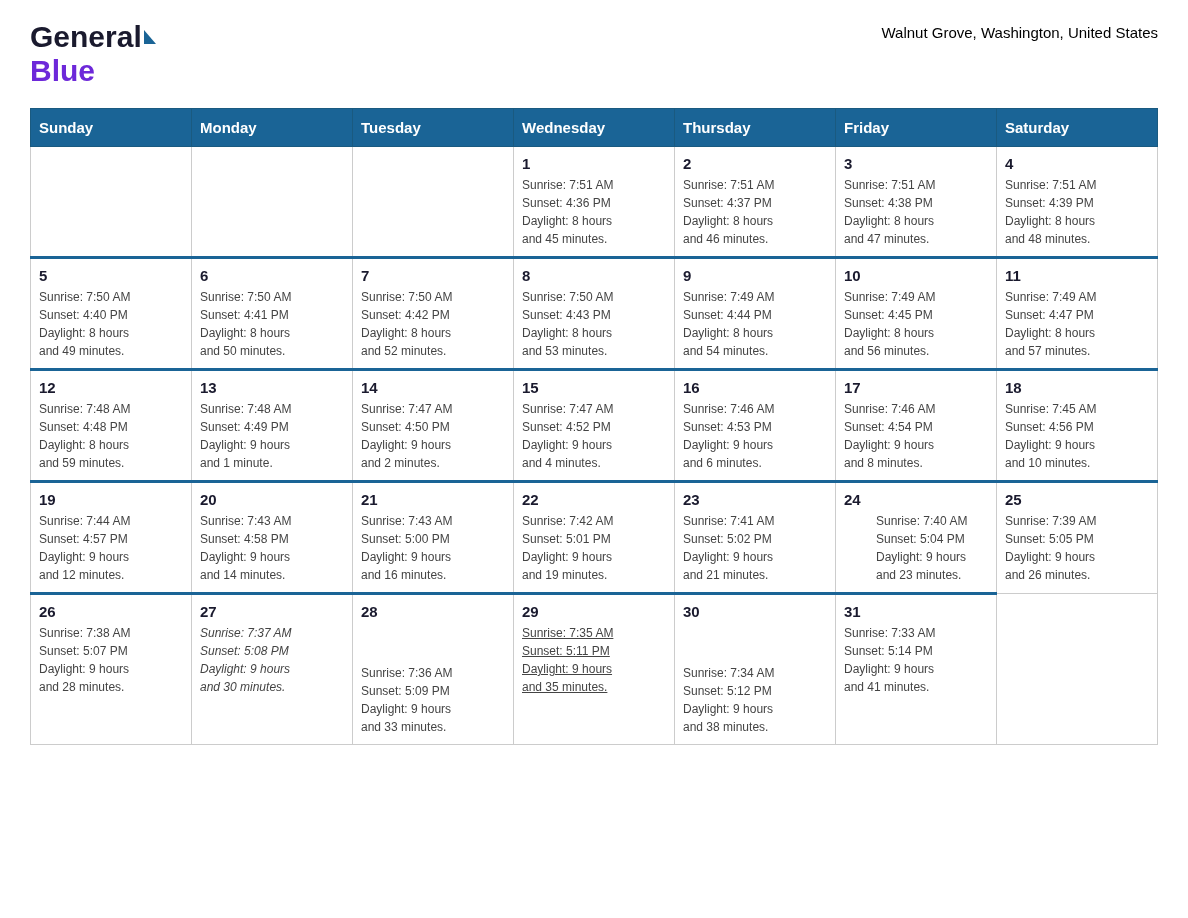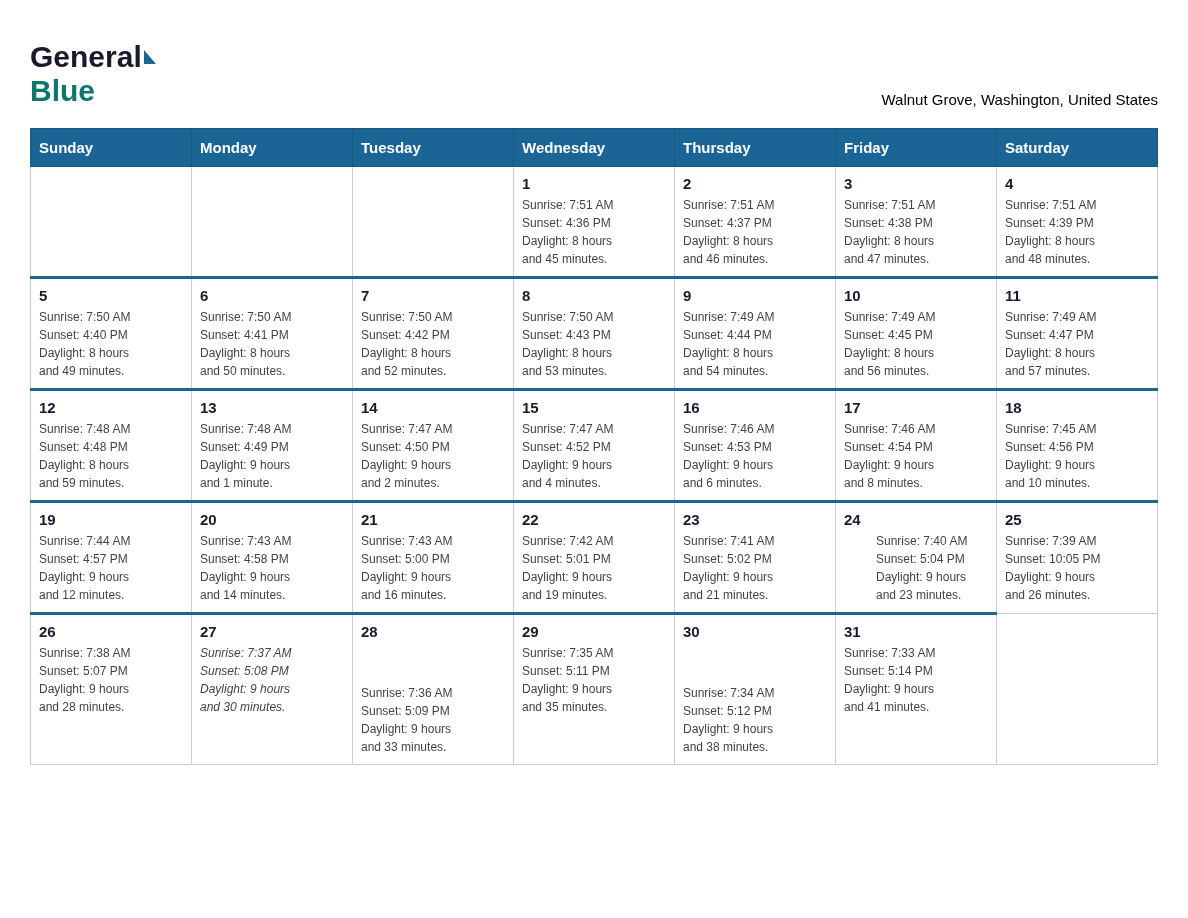--- a/index.html
+++ b/index.html
@@ -5,23 +5,22 @@
     * { box-sizing: border-box; margin: 0; padding: 0; }
     body {
       font-family: Arial, sans-serif;
       background: #fff;
       padding: 20px 30px;
       color: #333;
     }
     .header {
       display: flex;
       justify-content: space-between;
-      align-items: flex-end;
+      align-items: flex-start;
       margin-bottom: 20px;
-      margin-top: 20px;
     }
     .title-area {
       text-align: right;
     }
     .page-title {
       font-size: 52px;
       font-weight: bold;
       color: #1a1a2e;
       line-height: 1.1;
     }
@@ -87,21 +86,21 @@
       width: 0;
       height: 0;
       border-style: solid;
       border-width: 14px 0 0 12px;
       border-color: transparent transparent transparent #1a6496;
       vertical-align: middle;
     }
     .logo-text-blue {
       font-size: 30px;
       font-weight: bold;
-      color: #0f766e;
+      color: #6d28d9;
     }
     .logo-wrapper {
       display: flex;
       flex-direction: column;
       align-items: flex-start;
       gap: 0px;
     }
   </style>
 </head>
 <body>
@@ -308,21 +307,21 @@
         <td>
           <span class="day-number">24</span>
           <div class="day-info" style="white-space: pre-line; margin-left: 32px;">Sunrise: 7:40 AM
 Sunset: 5:04 PM
 Daylight: 9 hours
 and 23 minutes.</div>
         </td>
         <td>
           <span class="day-number">25</span>
           <div class="day-info" style="white-space: pre-line;">Sunrise: 7:39 AM
-Sunset: 10:05 PM
+Sunset: 5:05 PM
 Daylight: 9 hours
 and 26 minutes.</div>
         </td>
       </tr>
       <tr>
         <td>
           <span class="day-number">26</span>
           <div class="day-info" style="white-space: pre-line;">Sunrise: 7:38 AM
 Sunset: 5:07 PM
 Daylight: 9 hours
@@ -337,21 +336,21 @@
         </td>
         <td>
           <span class="day-number">28</span>
           <div class="day-info" style="white-space: pre-line; margin-top: 44px;">Sunrise: 7:36 AM
 Sunset: 5:09 PM
 Daylight: 9 hours
 and 33 minutes.</div>
         </td>
         <td>
           <span class="day-number">29</span>
-          <div class="day-info" style="white-space: pre-line;">Sunrise: 7:35 AM
+          <div class="day-info" style="white-space: pre-line; text-decoration: underline;">Sunrise: 7:35 AM
 Sunset: 5:11 PM
 Daylight: 9 hours
 and 35 minutes.</div>
         </td>
         <td>
           <span class="day-number">30</span>
           <div class="day-info" style="white-space: pre-line; margin-top: 44px;">Sunrise: 7:34 AM
 Sunset: 5:12 PM
 Daylight: 9 hours
 and 38 minutes.</div>

